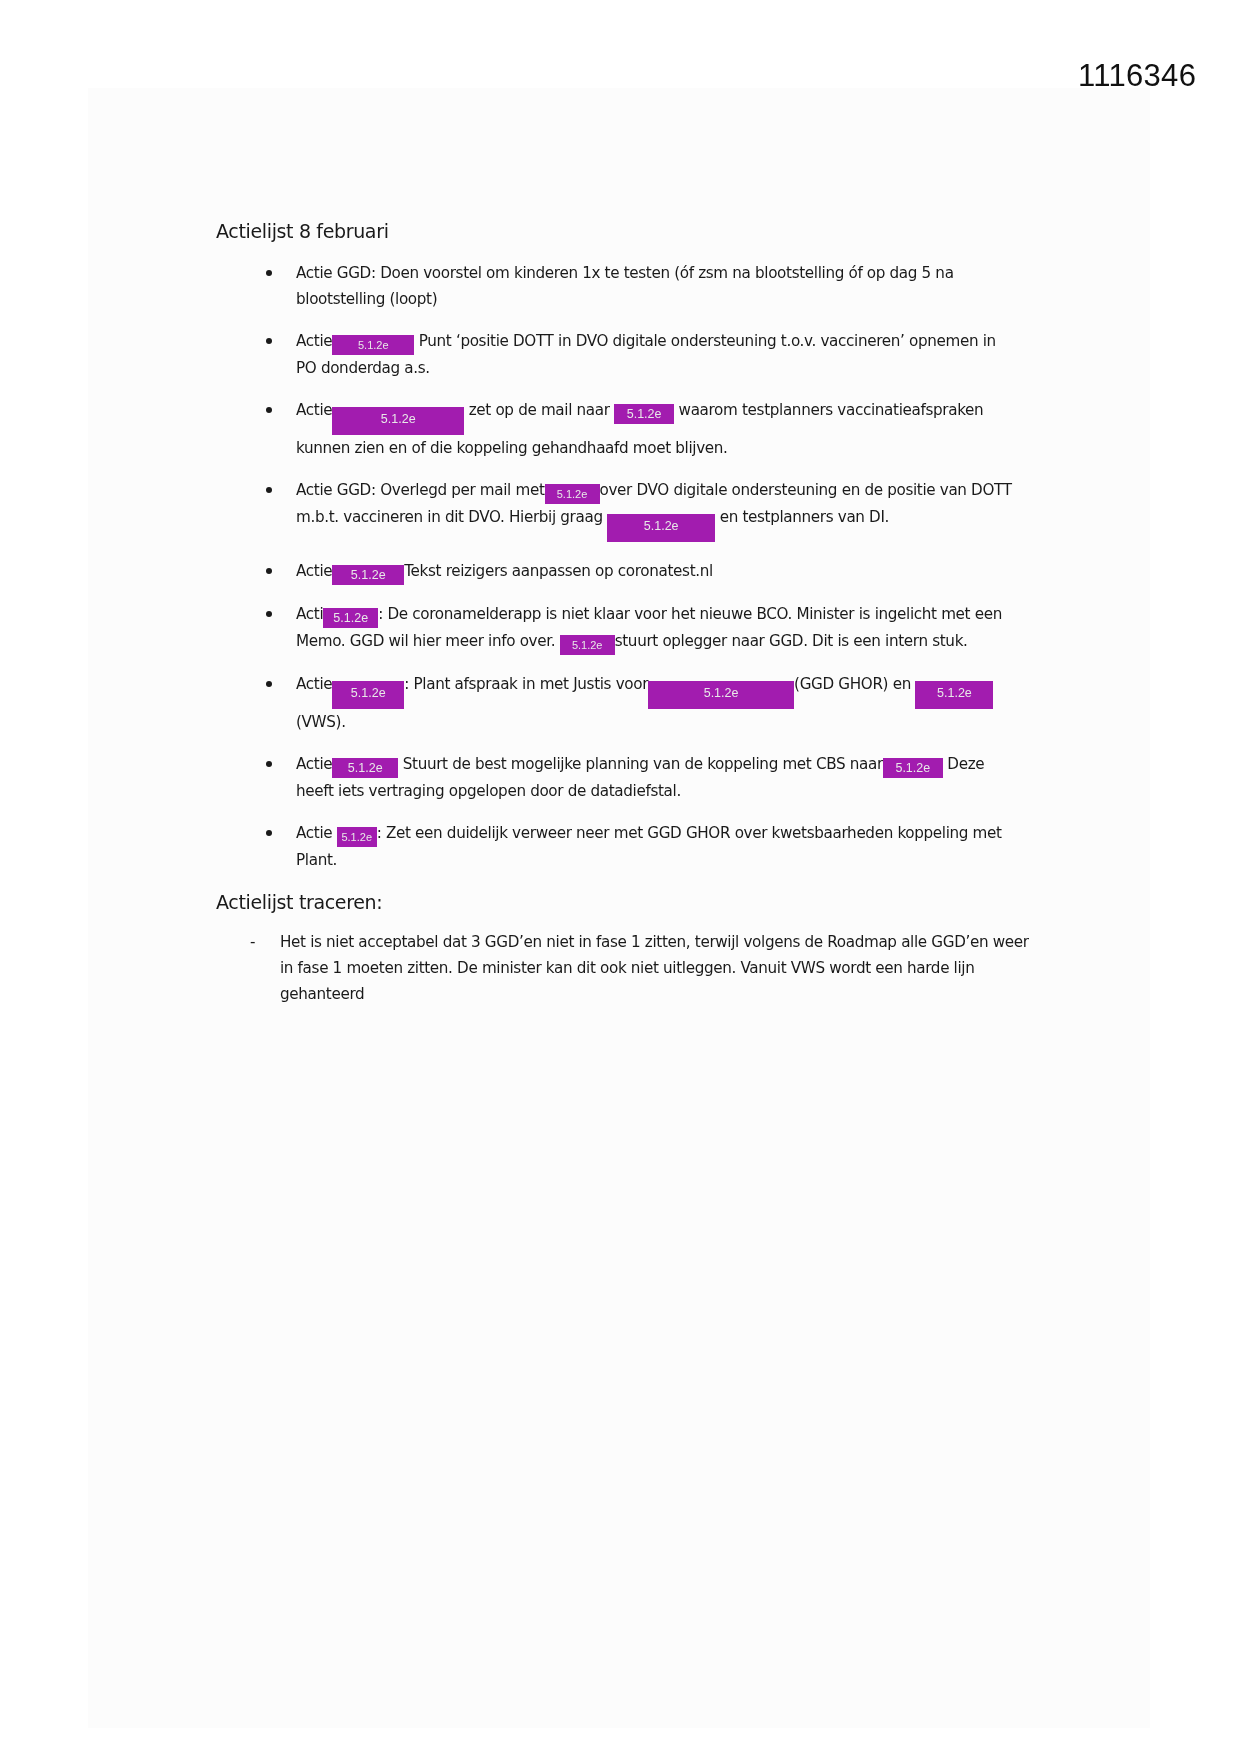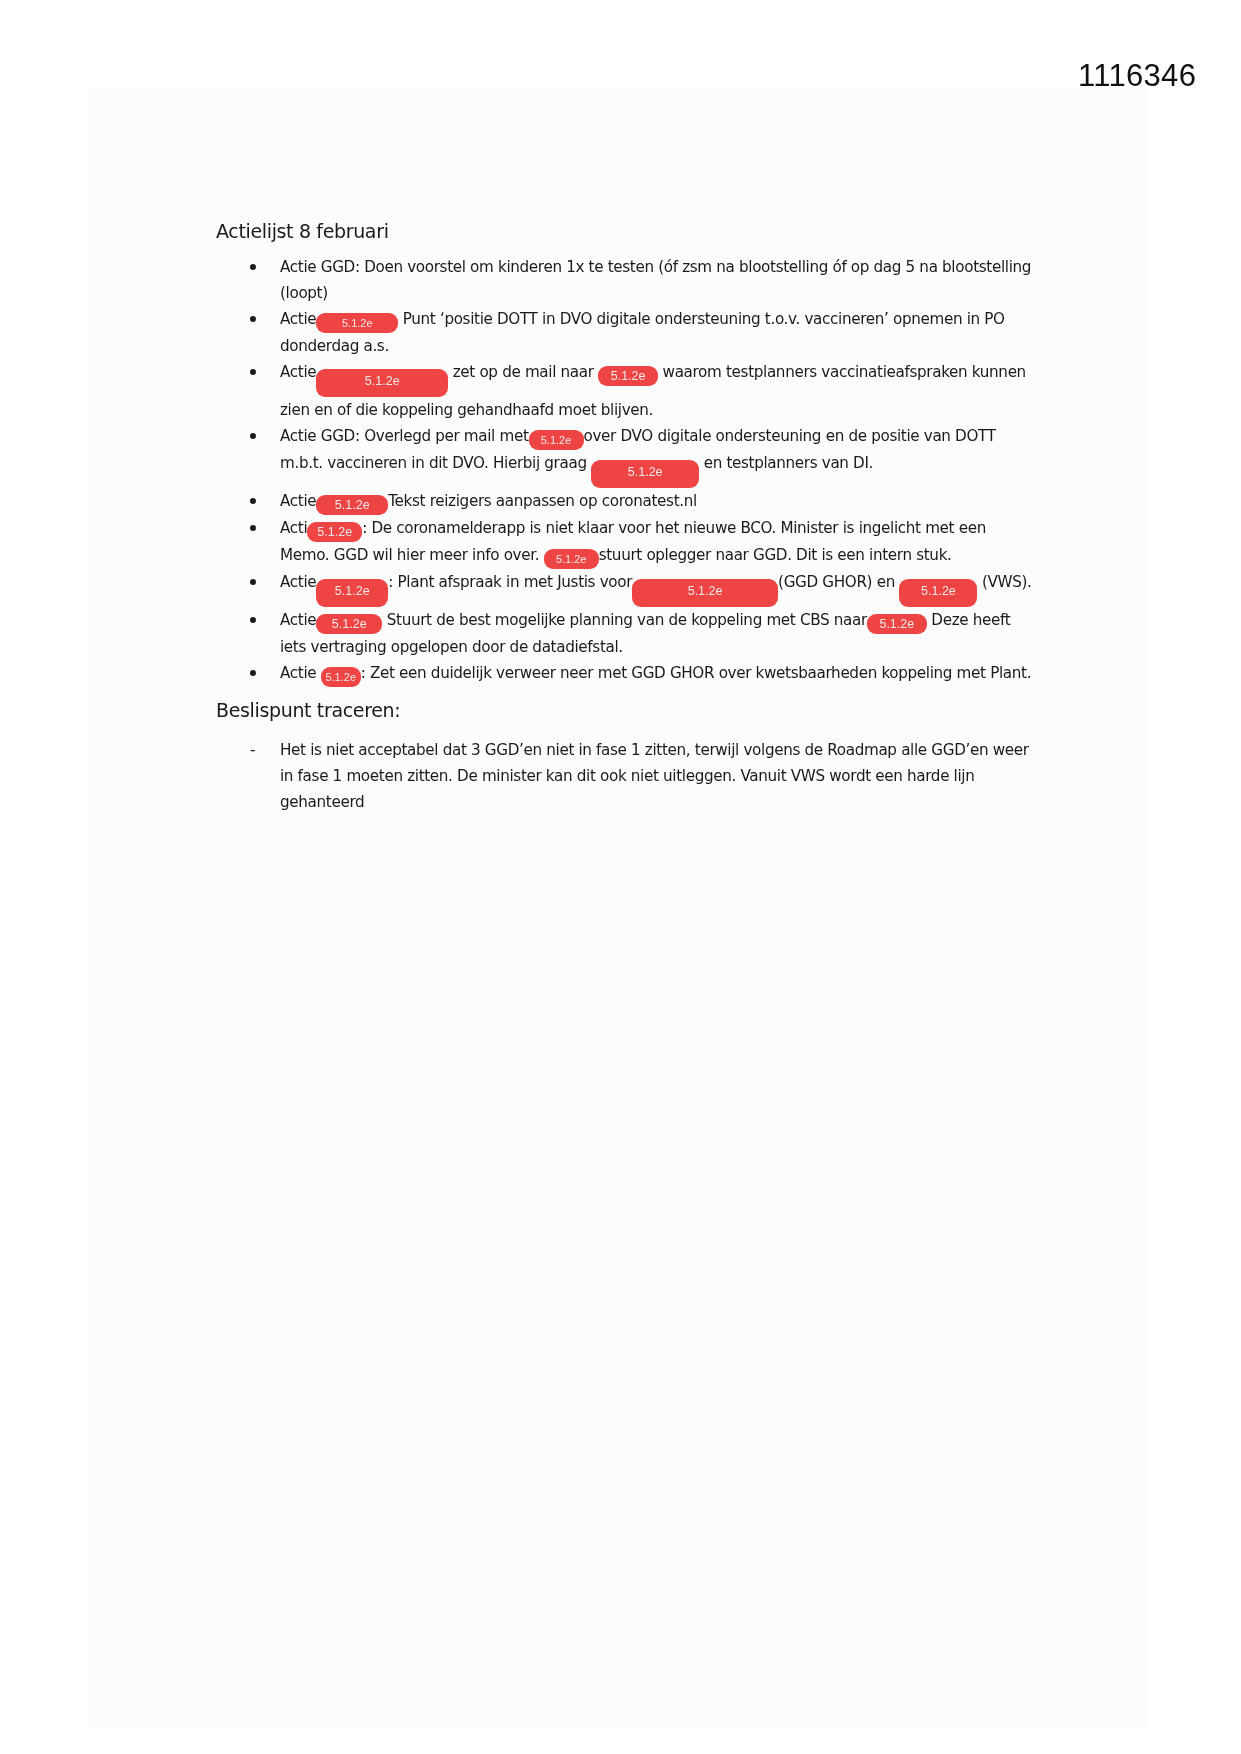--- a/index.html
+++ b/index.html
@@ -49,21 +49,21 @@
       font-size: 19px;
     }
     ul.action-list {
       list-style: none;
       margin: 0 0 10px 0;
       padding: 0;
     }
     ul.action-list li {
       position: relative;
       padding-left: 64px;
-      margin: 0;
+      margin: 16px;
     }
     ul.action-list li .bullet {
       position: absolute;
       left: 34px;
       top: 10px;
       width: 6px;
       height: 6px;
       border-radius: 50%;
       background: #1a1a1a;
     }
@@ -76,32 +76,31 @@
       position: relative;
       padding-left: 64px;
     }
     ul.decision-list li .dash {
       position: absolute;
       left: 34px;
       top: 0;
     }
     .redact {
       display: inline-block;
-      background: #ef4444;
+      background: #a21caf;
       color: #e8e8e8;
       font-family: "Liberation Sans", sans-serif;
       font-size: 12.5px;
       line-height: 20px;
       height: 20px;
       text-align: center;
       vertical-align: -3px;
       letter-spacing: 0;
       padding: 0 4px;
       box-sizing: border-box;
-      border-radius: 9px;
     }
     .redact.tall { height: 28px; line-height: 24px; vertical-align: -8px; }
     .redact.small { font-size: 11px; }
     .w40 { width: 40px; }
     .w52 { width: 52px; }
     .w55 { width: 55px; }
     .w60 { width: 60px; }
     .w66 { width: 66px; }
     .w72 { width: 72px; }
     .w78 { width: 78px; }
@@ -176,21 +175,21 @@
 
 
     <li>
       <span class="bullet"></span>
       <span>Actie</span>
       <span class="redact small w40">5.1.2e</span><span>: Zet een duidelijk verweer neer met GGD GHOR over kwetsbaarheden koppeling met Plant.</span>
     </li>
 
   </ul>
 
-  <p class="heading" style="margin-top:6px;">Beslispunt traceren:</p>
+  <p class="heading" style="margin-top:6px;">Actielijst traceren:</p>
 
   <ul class="decision-list">
     <li>
       <span class="dash">-</span>
       <span>Het is niet acceptabel dat 3 GGD’en niet in fase 1 zitten, terwijl volgens de Roadmap alle GGD’en weer in fase 1 moeten zitten. De minister kan dit ook niet uitleggen. Vanuit VWS wordt een harde lijn gehanteerd</span>
     </li>
   </ul>
 
 </div>
 

